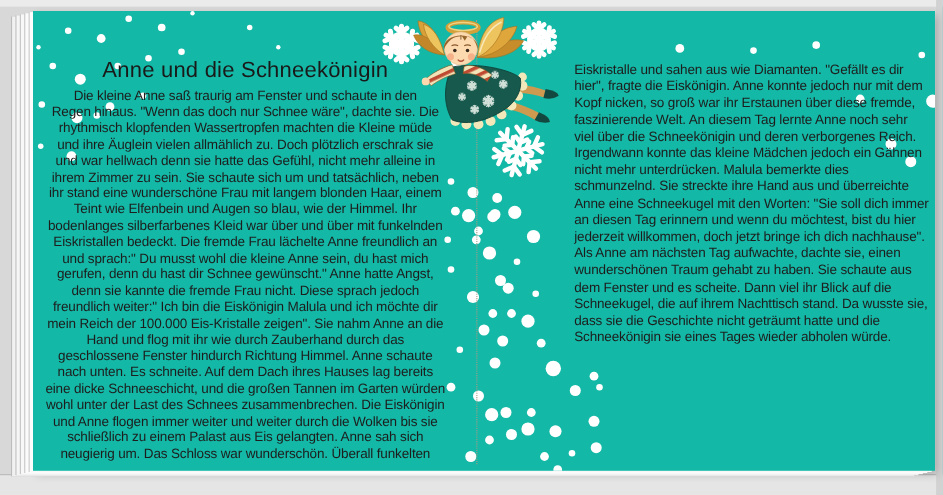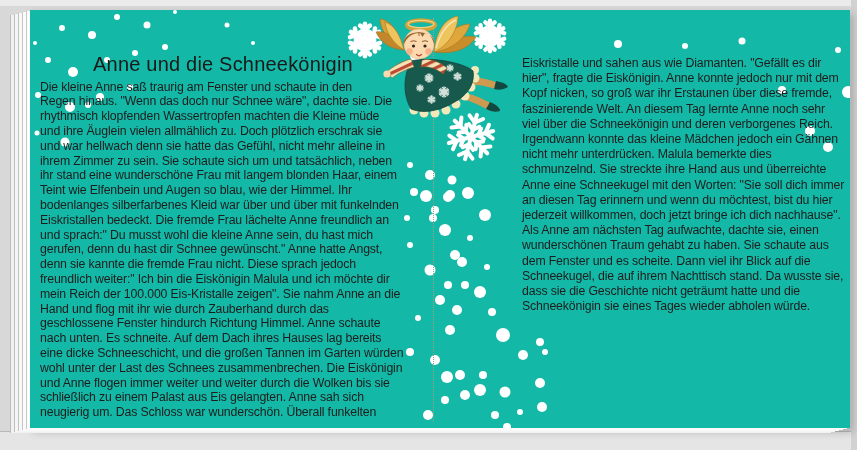--- a/index.html
+++ b/index.html
@@ -24,21 +24,21 @@
       -15px 4px 0 #f5f5f5, -16px 4px 0 #bfbfbf,
       -19px 5px 0 #f1f1f1, -20px 5px 0 #bcbcbc,
       3px 4px 8px rgba(0,0,0,.22);
   }
   .snow-layer{position:absolute;inset:0;z-index:1;pointer-events:none;}
   .divider{position:absolute;left:403px;top:8px;height:404px;width:0;border-left:1px dotted #a59c88;z-index:1;}
 
   .col-left{position:absolute;left:10px;top:42px;width:366px;z-index:2;color:#1d1d1d;}
   .col-left h1{margin:0 0 3px 0;font-size:20px;line-height:24.6px;font-weight:400;text-align:center;letter-spacing:.2px;color:#191919;}
   .story-text{margin:0;font-size:12.3px;letter-spacing:-0.15px;white-space:pre;color:#1d1d1d;}
-  .col-left .story-text{line-height:14.8px;text-align:left;}
+  .col-left .story-text{line-height:14.8px;text-align:center;}
   .col-right{position:absolute;left:492px;top:46px;width:345px;z-index:2;}
   .col-right .story-text{line-height:15.2px;text-align:left;}
 
   .angel{position:absolute;left:344px;top:0px;width:134px;height:116px;z-index:3;}
 </style>
 </head>
 <body>
 
 <div class="stage">
   <div class="top-strip"></div>

